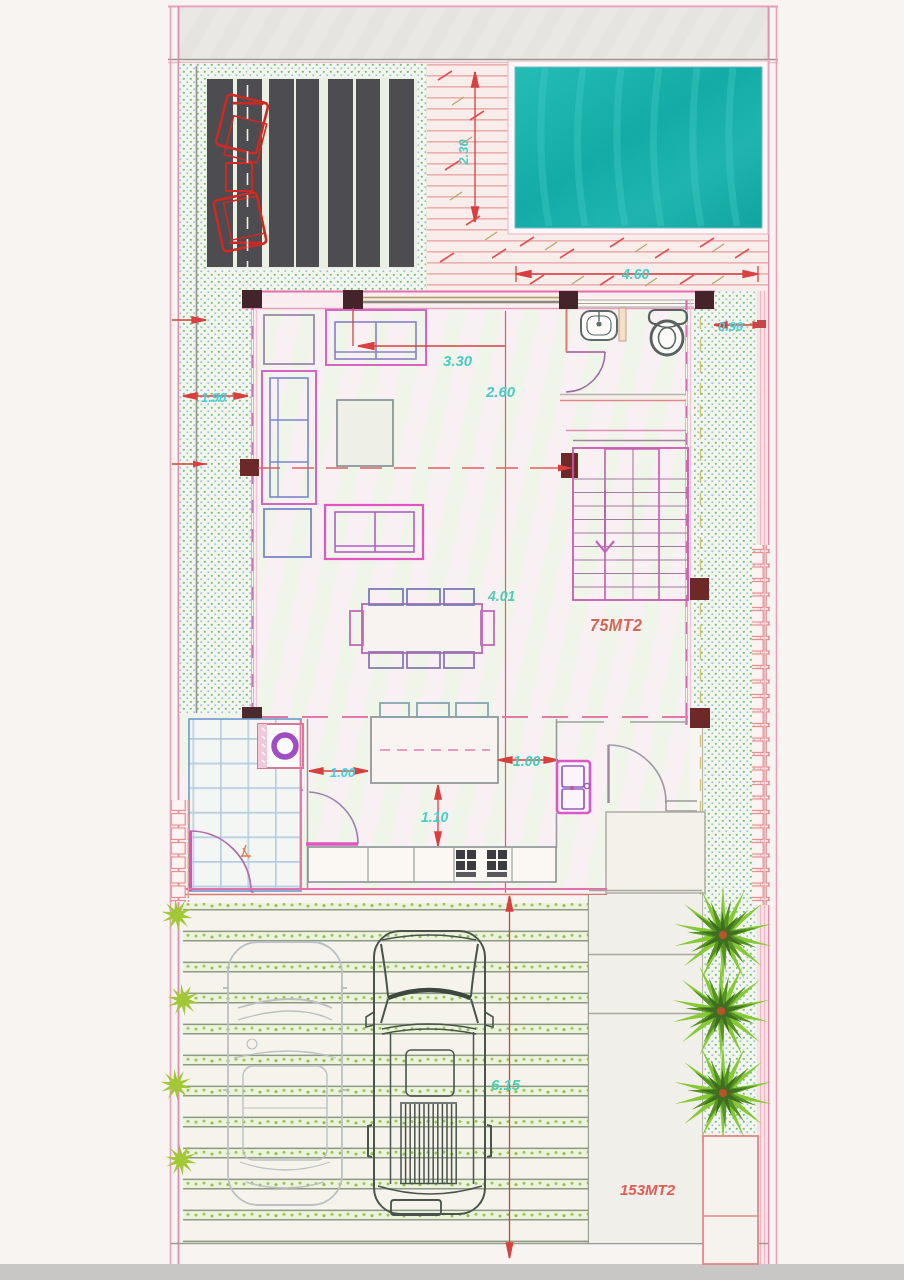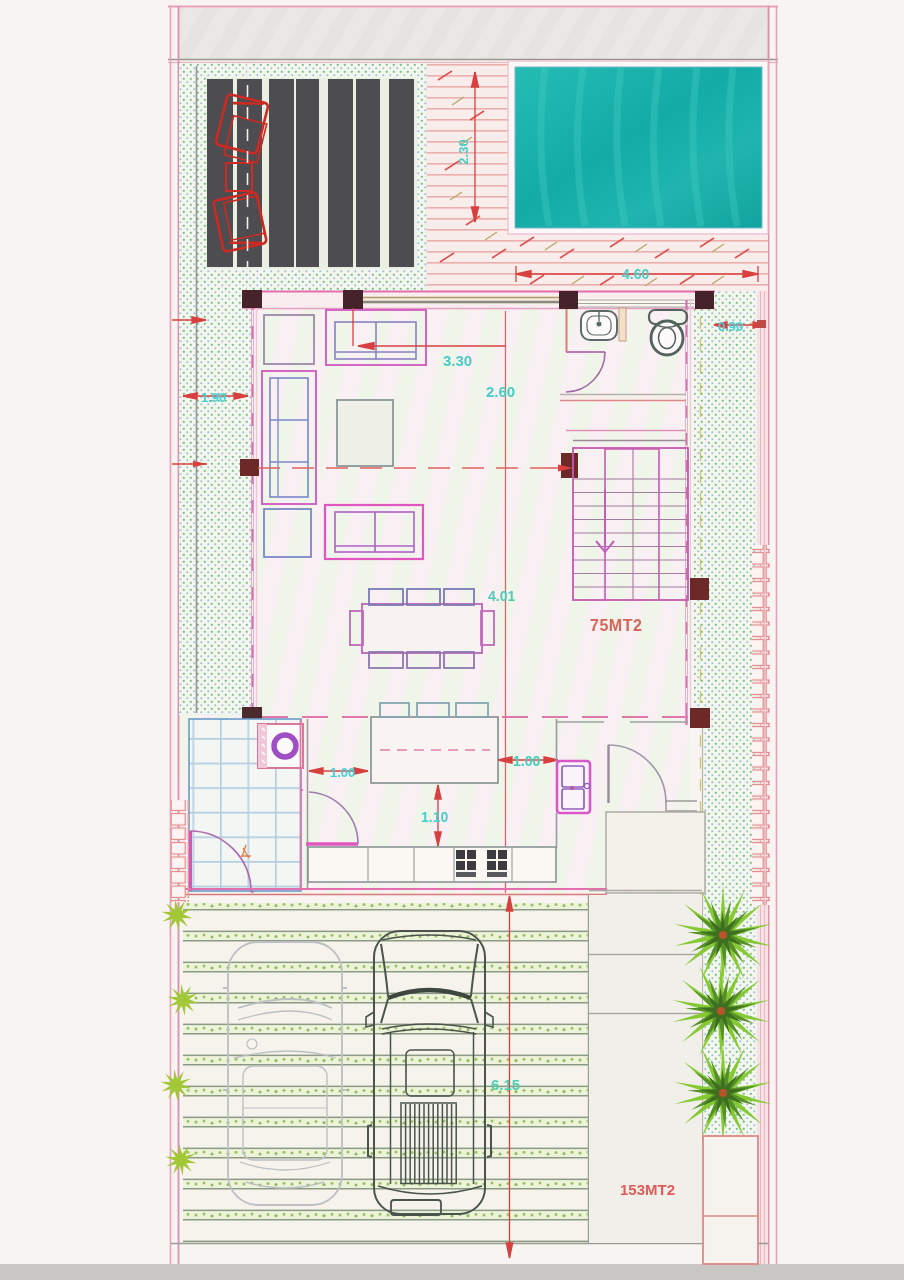--- a/index.html
+++ b/index.html
@@ -1,18 +1,18 @@
 <!DOCTYPE html>
 <html><head>
 <meta charset="utf-8">
 <style>
 html,body{margin:0;padding:0;background:#ffffff;}
 *{box-sizing:border-box;}
 .wrap{position:relative;width:904px;height:1280px;overflow:hidden;background:#f7f4f2;
-font-family:"Liberation Sans",sans-serif;}
+font-family:"Liberation Sans",sans-serif;font-style:italic;}
 text{font-family:"Liberation Sans",sans-serif;}
 </style>
 </head>
 <body>
 <div class="wrap">
 <svg width="904" height="1280" viewBox="0 0 904 1280" xmlns="http://www.w3.org/2000/svg">
 <defs>
 <linearGradient id="poolg" x1="0" y1="0" x2="1" y2="1">
 <stop offset="0" stop-color="#25bcb4"></stop>
           <stop offset="0.45" stop-color="#14aba6"></stop>

